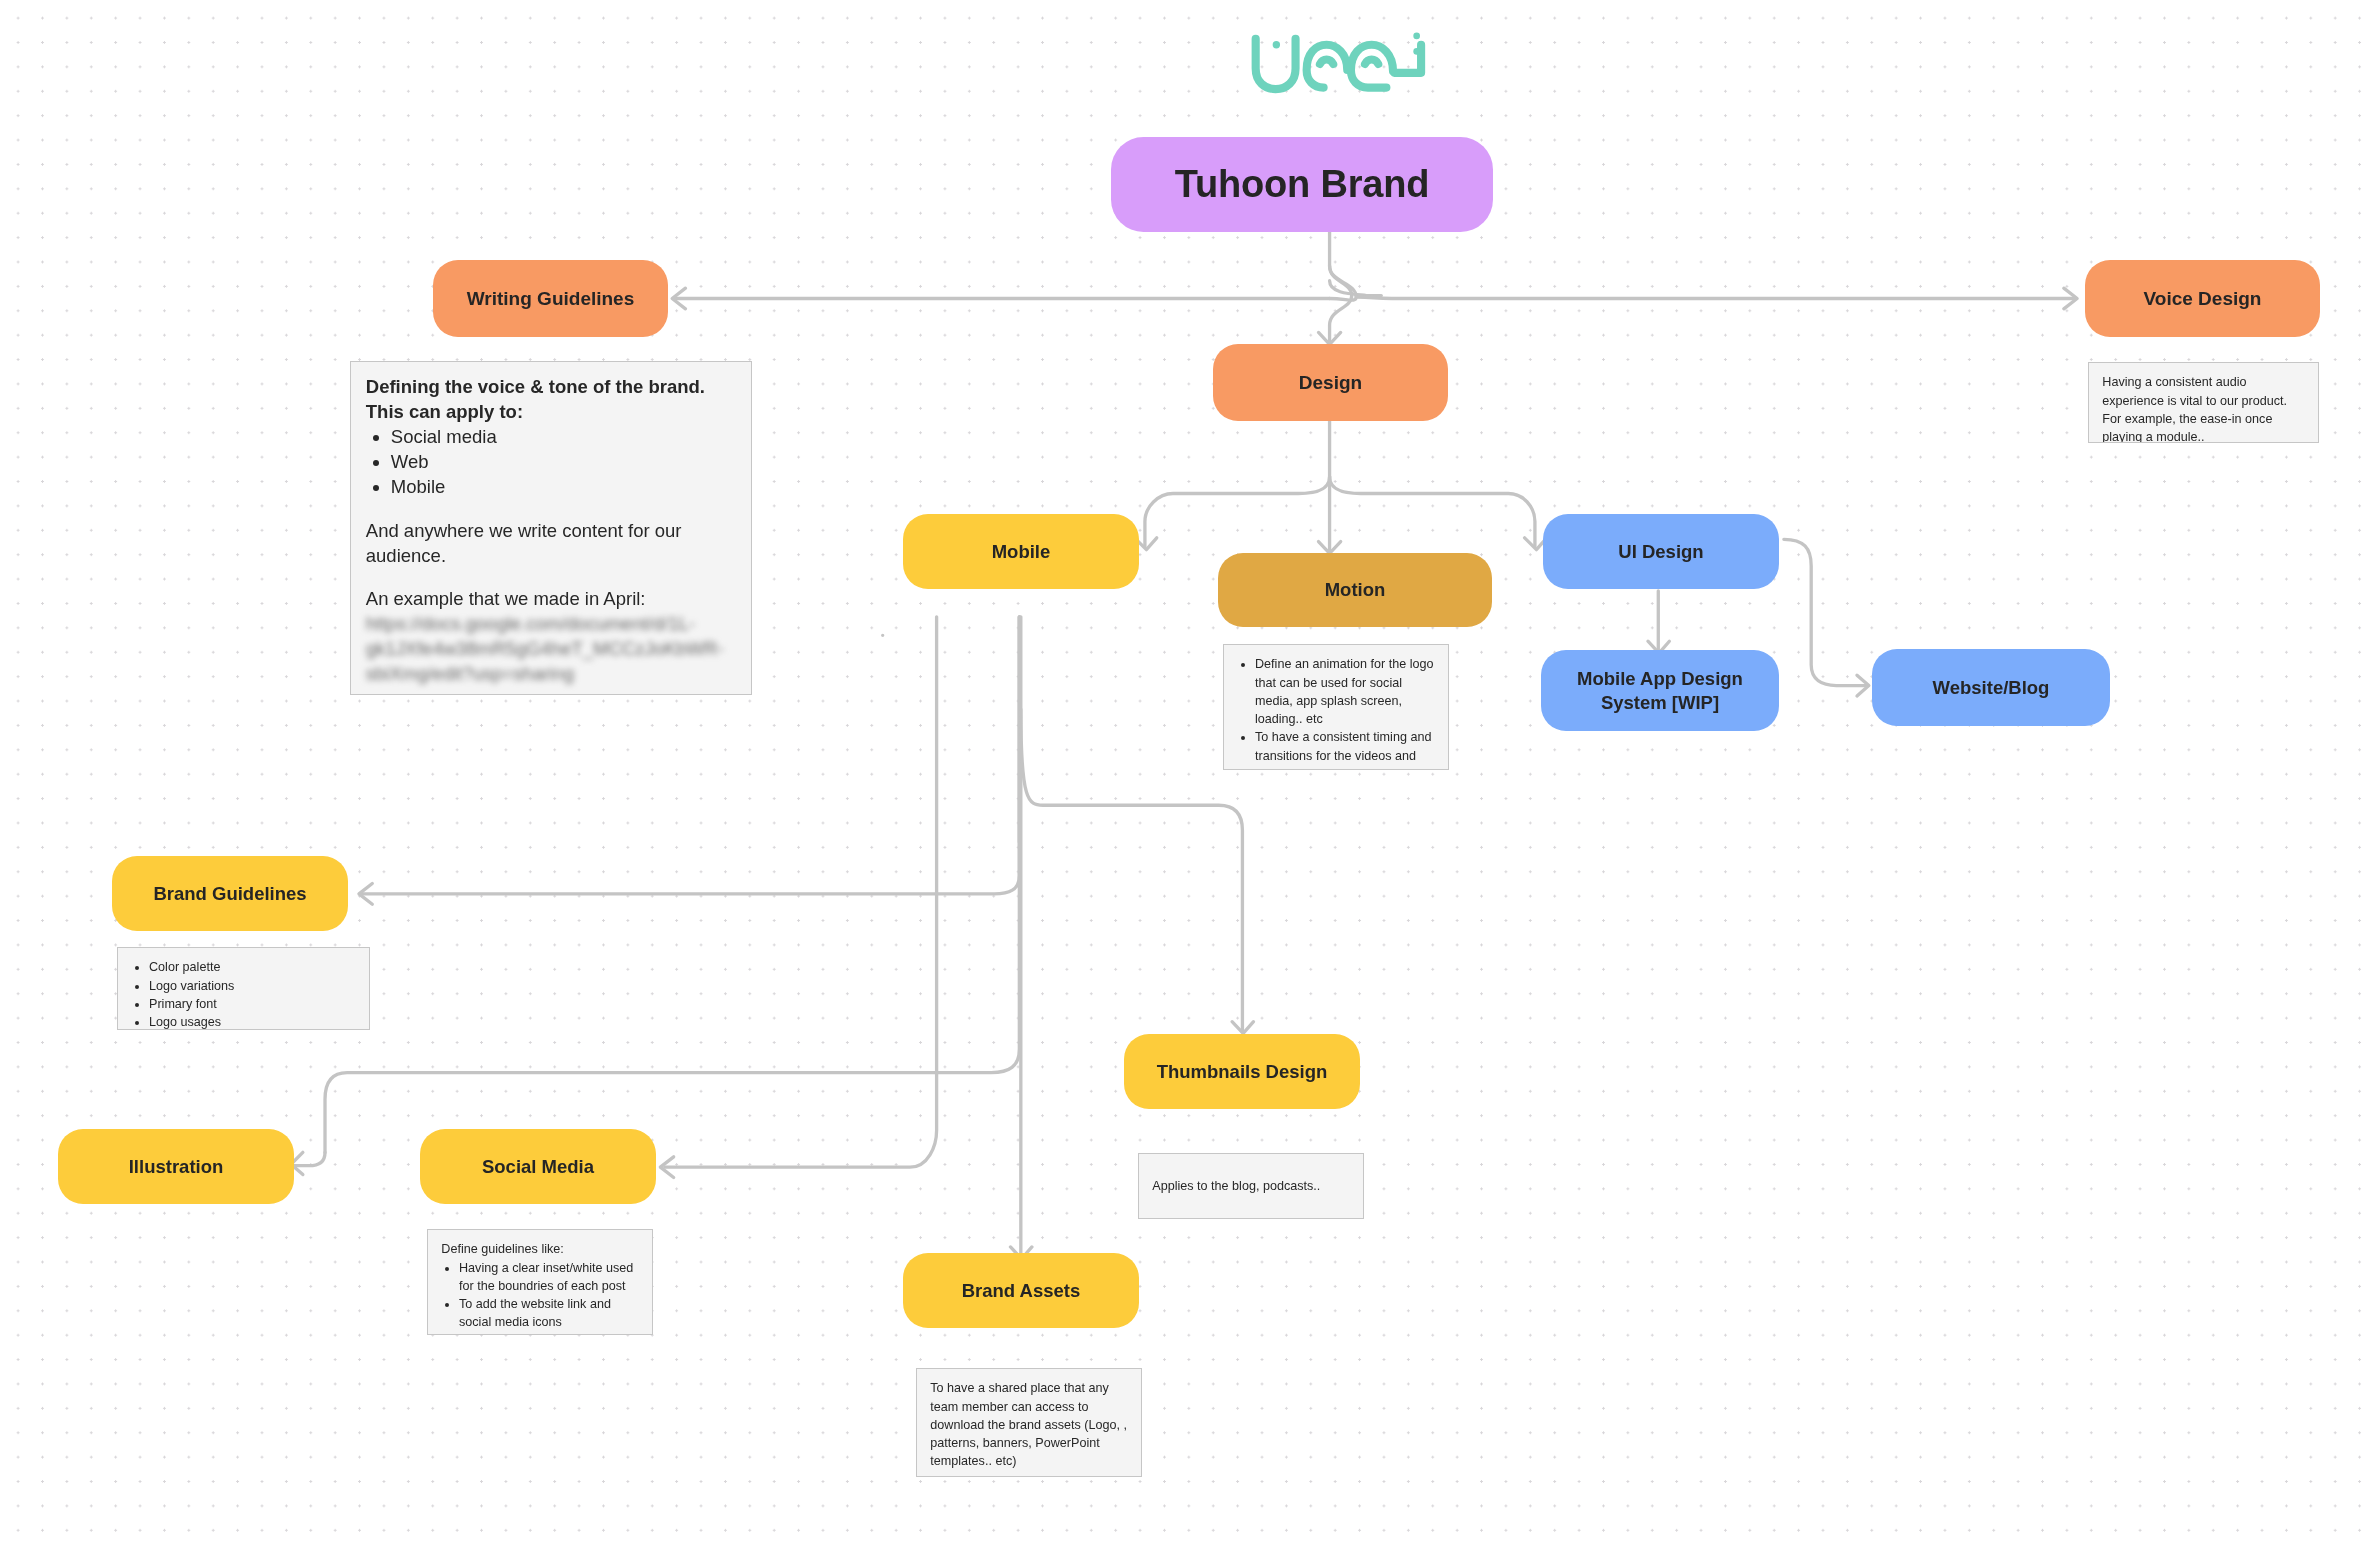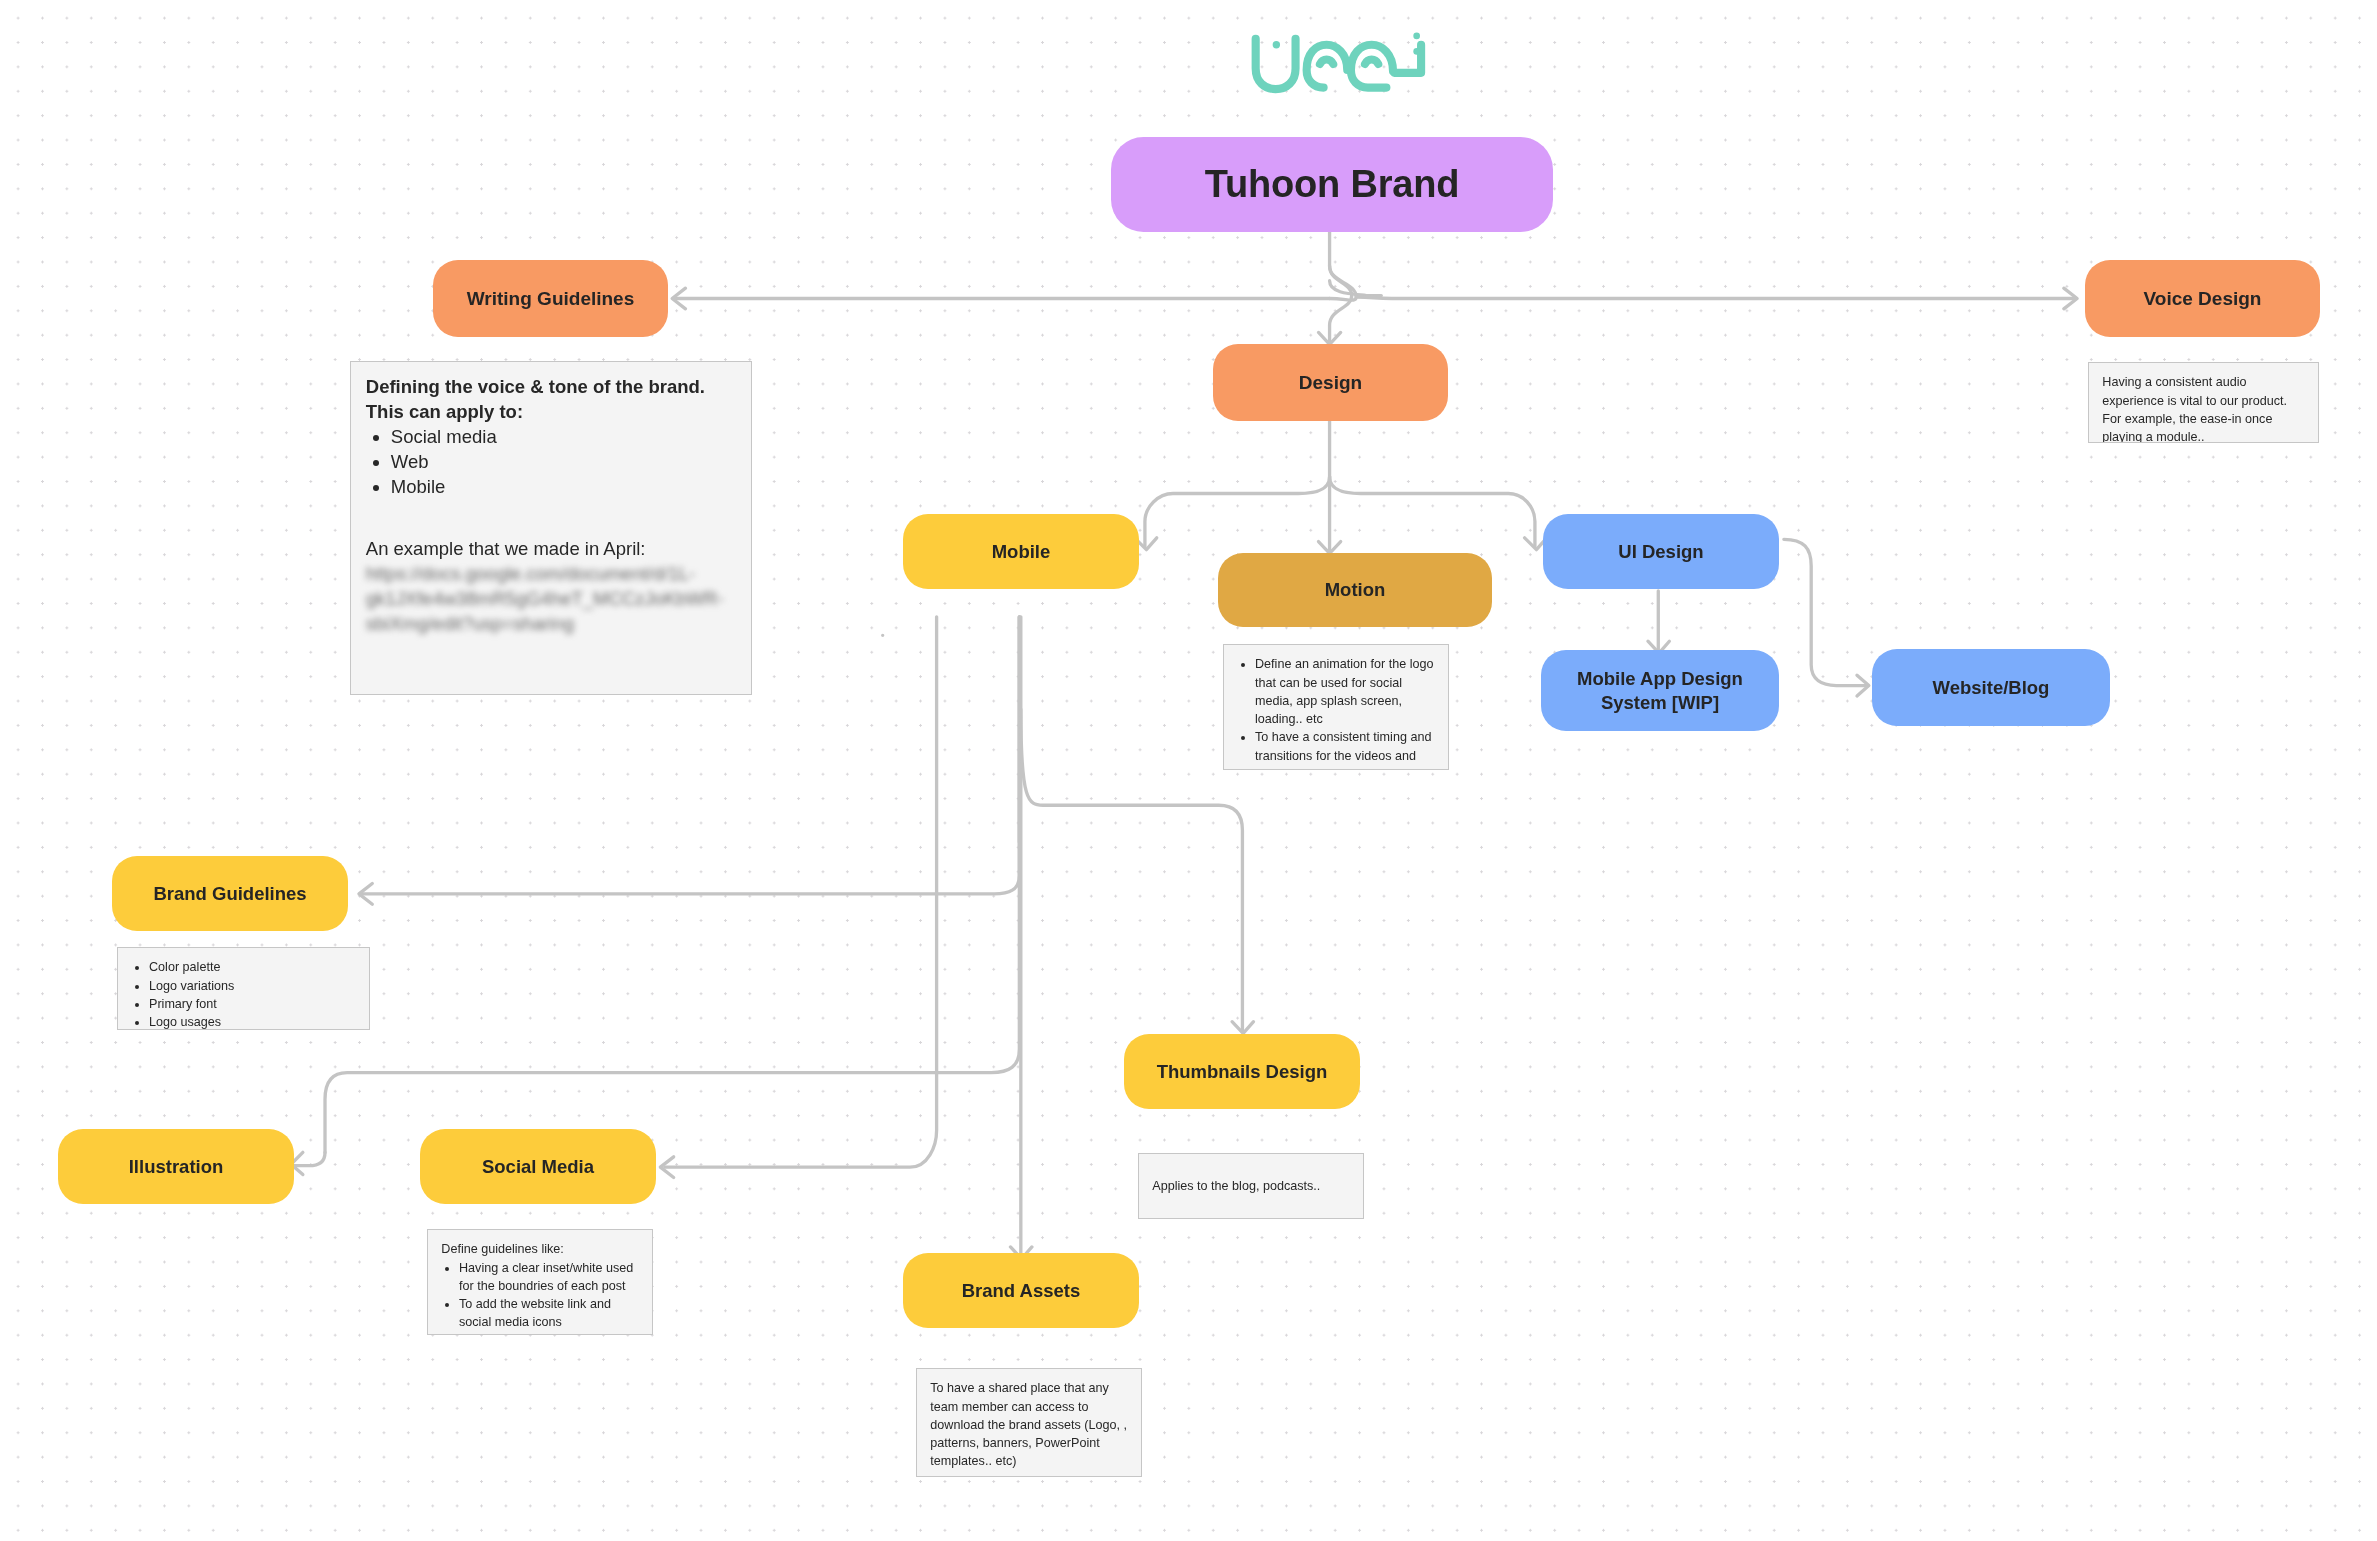--- a/index.html
+++ b/index.html
@@ -172,21 +172,21 @@
     <path d="M 176,50 C 180,42 190,42 194,50"></path>
 
     <path d="M 152,58 C 152,36 138,24 124,24 C 109,24 97,36 97,58 C 97,72 106,82 120,82"></path>
     <path d="M 115,50 C 119,42 129,42 133,50"></path>
 
     <path d="M 82,16 L 82,56 C 82,74 70,84 55,84 C 40,84 28,74 28,56 L 28,16"></path>
     <circle cx="56" cy="24" r="5" fill="#6ed3bd" stroke="none"></circle>
   </g>
 </svg>
 
-<div class="node root" style="left:1111px; top:137px; width:442px; height:95px; background:#d89dfa;">
+<div class="node root" style="left:1111px; top:137px; width:382px; height:95px; background:#d89dfa;">
   <span>Tuhoon Brand</span>
 </div>
 
 <div class="node lvl1" style="left:433px; top:260px; width:235px; height:77px; background:#f89a63;">
   <span>Writing Guidelines</span>
 </div>
 
 <div class="node lvl1" style="left:2085px; top:260px; width:235px; height:77px; background:#f89a63;">
   <span>Voice Design</span>
 </div>
@@ -236,20 +236,21 @@
 </div>
 
 <div class="note note-lg" style="left:350px; top:361px; width:402px; height:334px;">
   <p class="hdr">Defining the voice &amp; tone of the brand. This can apply to:</p>
   <ul>
     <li>Social media</li>
     <li>Web</li>
     <li>Mobile</li>
   </ul>
   <div class="spacer"></div>
+  <p>And anywhere we write content for our audience.</p>
   <div class="spacer"></div>
   <p>An example that we made in April:</p>
   <p class="blurred">https://docs.google.com/document/d/1L-gk1JXfe4w38mR5gG4heT_MCCzJoKbWR-sbiXmg/edit?usp=sharing</p>
 </div>
 
 <div class="note note-sm" style="left:2088px; top:362px; width:231px; height:81px;">
   <p>Having a consistent audio experience is vital to our product. For example, the ease-in once playing a module..</p>
 </div>
 
 <div class="note note-sm" style="left:1223px; top:644px; width:226px; height:126px;">

